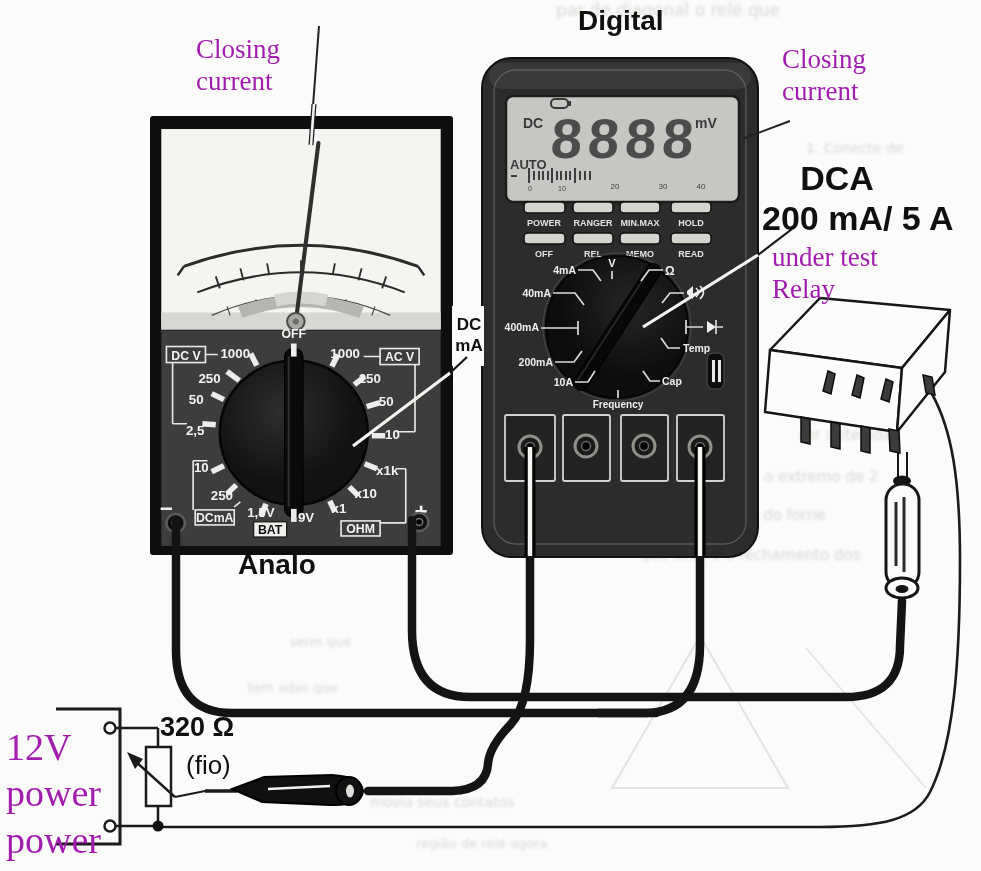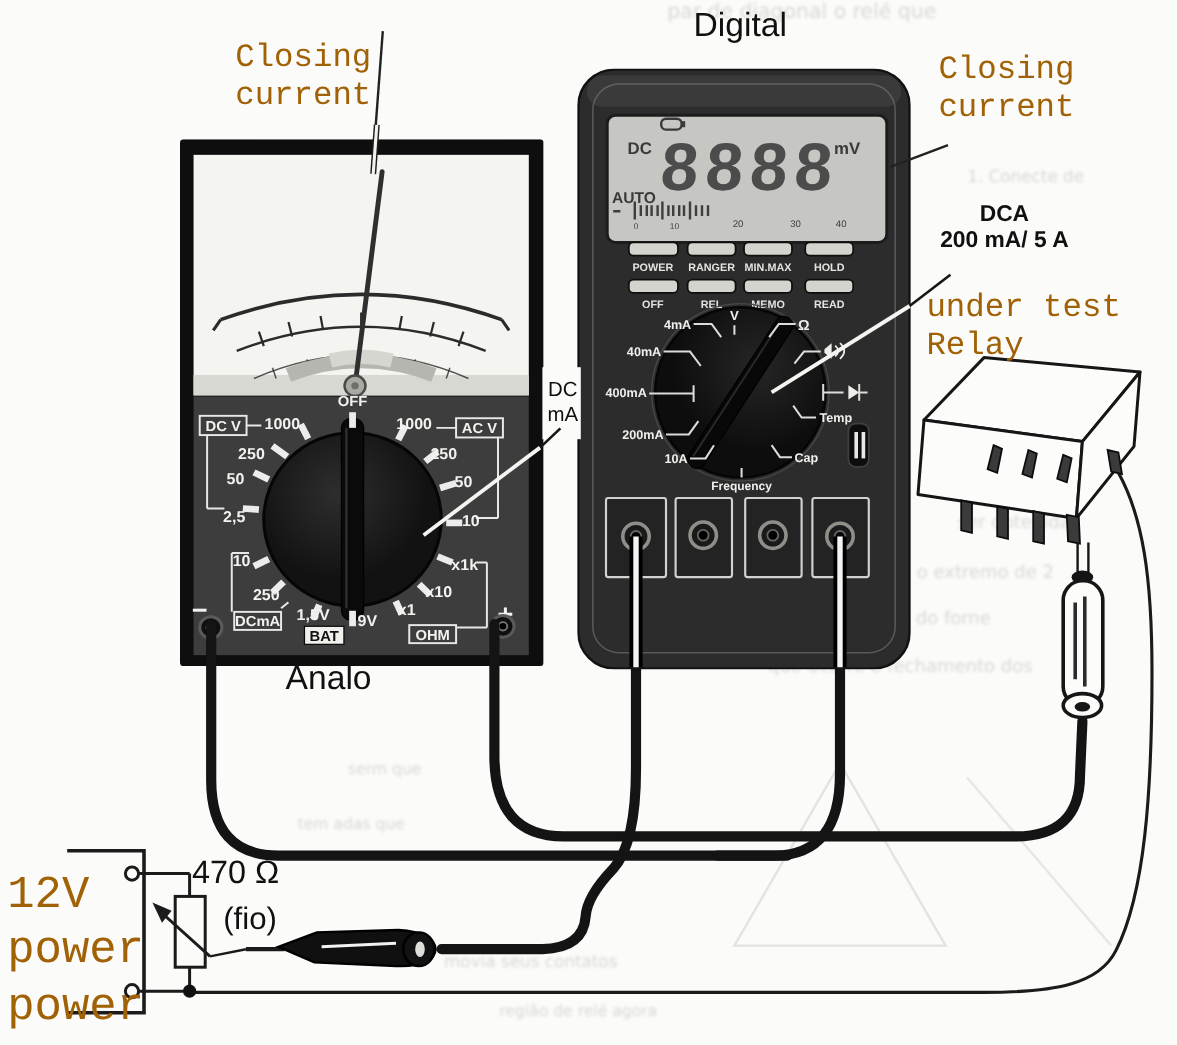--- a/index.html
+++ b/index.html
@@ -6,23 +6,23 @@
   #page{position:relative;width:981px;height:871px;background:#fbfbf9;overflow:hidden;
         font-family:"DejaVu Sans",sans-serif;}
   svg{display:block;}
   svg text{font-family:"Liberation Sans",sans-serif;}
   .layer{position:absolute;left:0;top:0;}
   #bleed-layer{z-index:0;width:981px;height:871px;}
   .bleed-frag{position:absolute;color:#8f8f89;opacity:.33;filter:blur(1.4px);white-space:nowrap;
               font-family:"DejaVu Sans",sans-serif;}
   .meter{position:absolute;z-index:2;}
   #wire-layer{z-index:5;pointer-events:none;width:981px;height:871px;}
-  .ann{position:absolute;z-index:6;font-size:27px;color:#a16207;line-height:1.18;
-       font-family:Liberation Mono, monospace;white-space:nowrap;}
-  .printed{font-family:"Liberation Sans",sans-serif;font-weight:400;color:#101010;}
+  .ann{position:absolute;z-index:6;font-size:27px;color:#a21caf;line-height:1.18;
+       font-family:Liberation Serif, serif;white-space:nowrap;}
+  .printed{font-family:"Liberation Sans",sans-serif;font-weight:700;color:#101010;}
   .center{text-align:center;}
 </style>
 </head>
 <body>
 
 <div id="page">
 
   <div id="bleed-layer" class="layer">
     <svg width="981" height="871">
       <polygon points="612,788 700,636 788,788" fill="none" stroke="#cccbc5" stroke-width="2" opacity="0.5"></polygon>
@@ -356,33 +356,33 @@
     <div>current</div>
   </div>
 
   <div class="ann printed" style="left:578px;top:4px;font-size:28px;">Digital</div>
 
   <div class="ann" style="left:782px;top:44px;">
     <div>Closing</div>
     <div>current</div>
   </div>
 
-  <div class="ann printed center" style="left:762px;top:168px;width:150px;font-size:19px;font-weight:600;">
+  <div class="ann printed center" style="left:762px;top:158px;width:150px;font-size:34px;font-weight:600;">
     <div>DCA</div>
     <div>200 mA/ 5 A</div>
   </div>
 
   <div class="ann" style="left:772px;top:242px;">
     <div>under test</div>
     <div>Relay</div>
   </div>
 
   <div class="ann printed" style="left:238px;top:548px;font-size:28px;">Analo</div>
 
-  <div class="ann printed" style="left:160px;top:712px;font-size:27px;">470 Ω</div>
+  <div class="ann printed" style="left:160px;top:712px;font-size:27px;">320 Ω</div>
 
   <div class="ann printed" style="left:174px;top:750px;font-size:26px;font-weight:400;padding-left:12px;">(fio)</div>
 
   <div class="ann" style="left:6px;top:724px;font-size:38px;line-height:1.22;">
     <div>12V</div>
     <div>power</div>
     <div>power</div>
   </div>
 
   <div class="ann printed center" style="left:452px;top:314px;font-size:17px;line-height:1.25;width:34px;z-index:6;">

